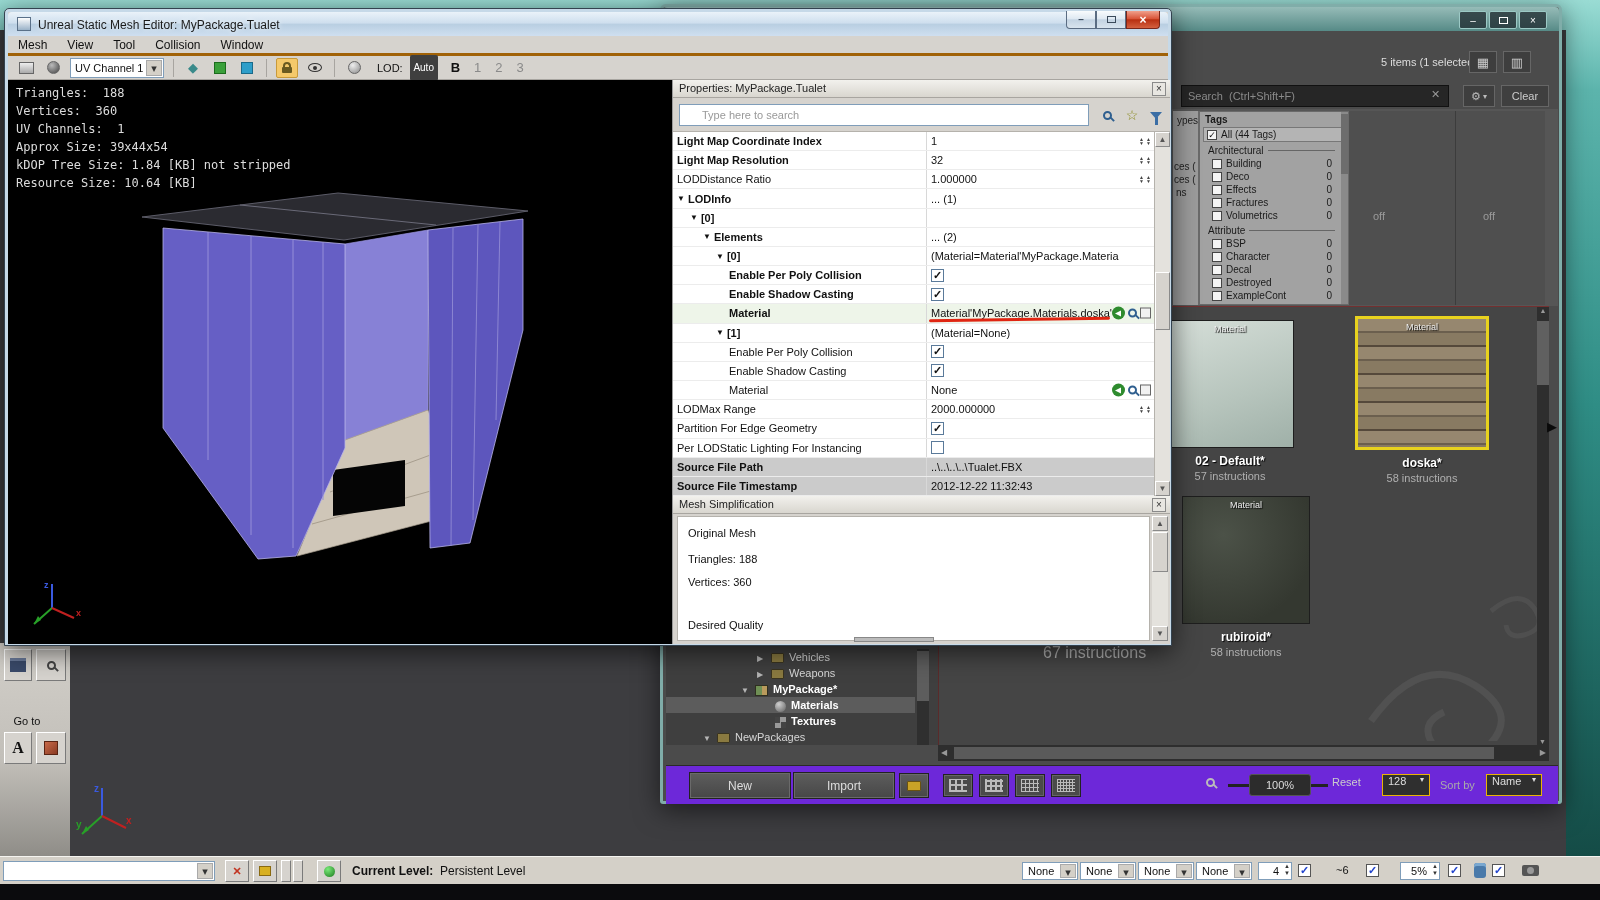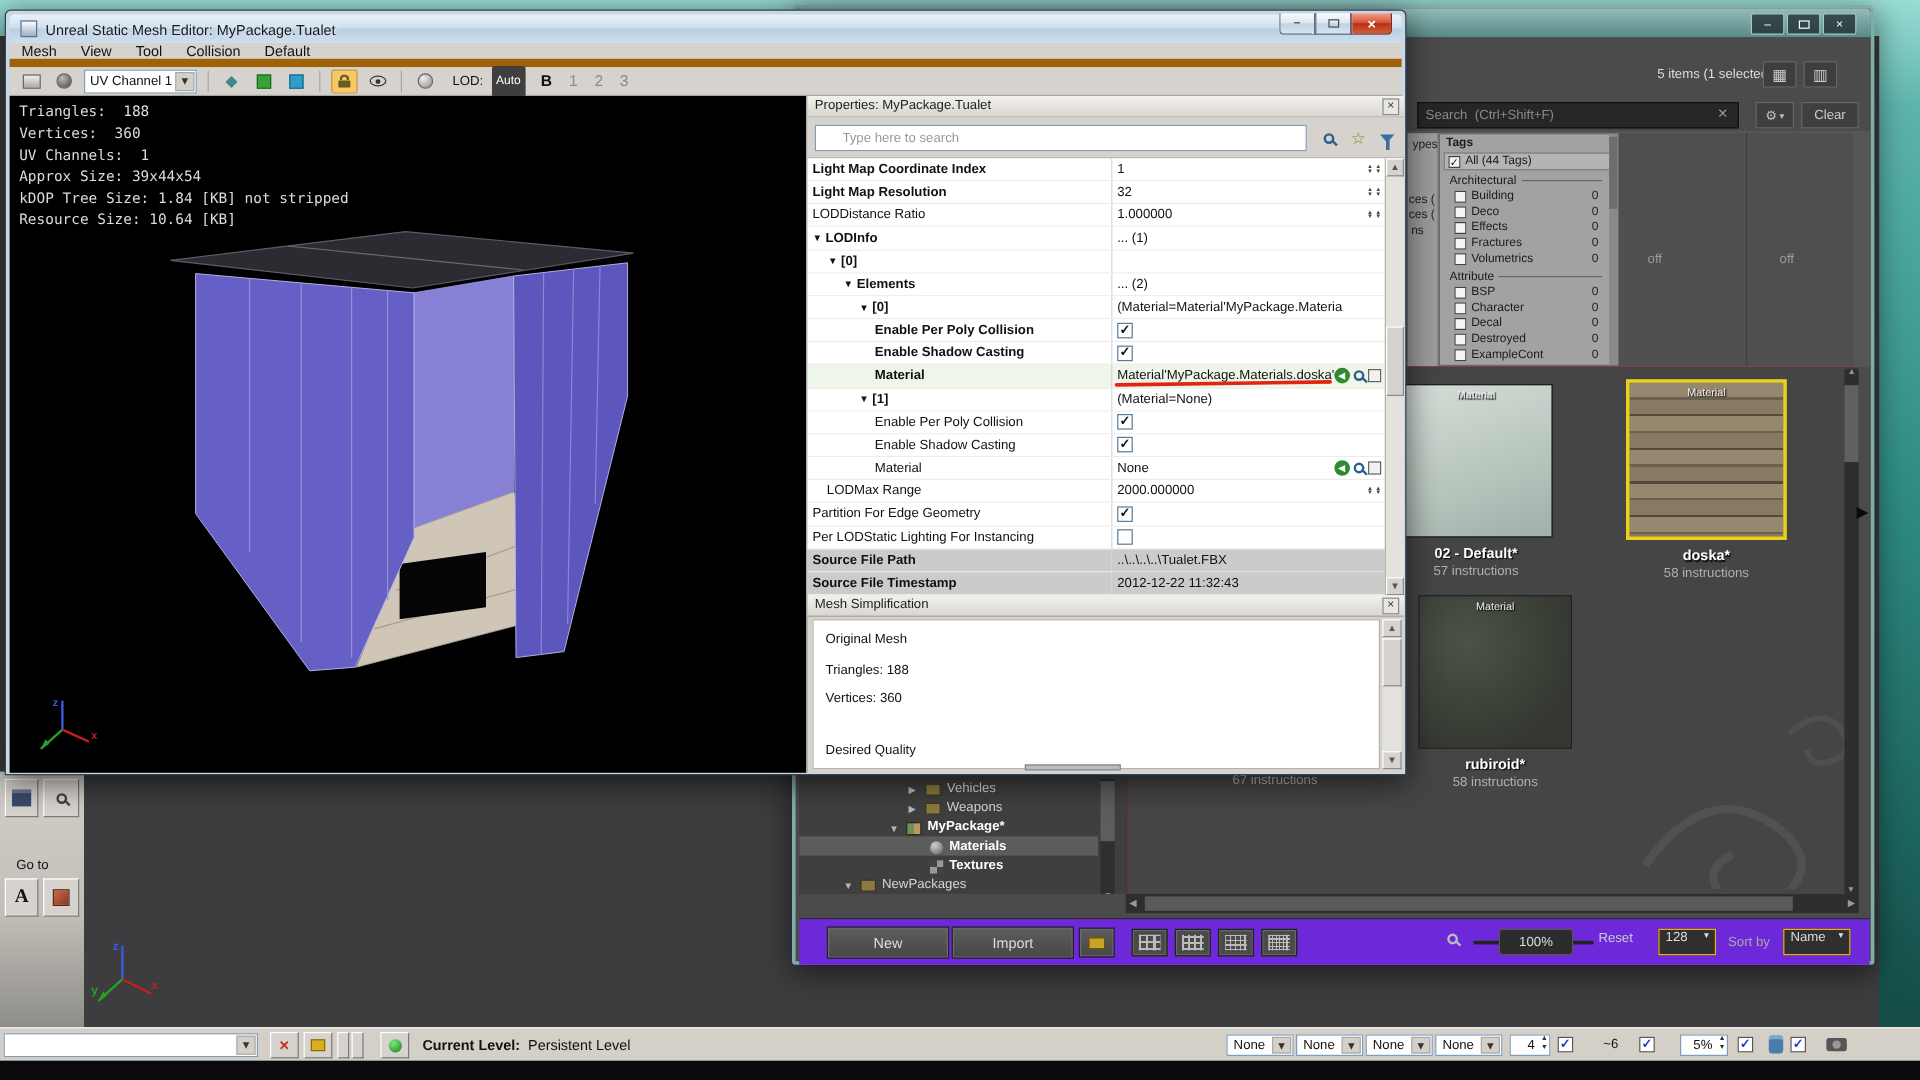--- a/index.html
+++ b/index.html
@@ -56,21 +56,21 @@
   #asset-area{position:absolute;left:275px;top:299px;width:611px;height:439px;background:#454545;border-top:1px solid #743030;border-left:1px solid #5a2a2a;overflow:hidden}
   .asset{position:absolute;width:136px;text-align:center}
   .thumb{width:128px;height:128px;margin:0 auto;border:1px solid #1e1e1e;position:relative}
   .asset.sel .thumb{border:3px solid #e8d21e;width:134px;height:134px}
   .thumb-type{position:absolute;left:0;right:0;top:3px;color:#eee;font-size:9px;text-shadow:1px 1px 1px #000}
   .thumb.default{background:linear-gradient(160deg,#d5ded8 0%,#b6c4bc 60%,#9fb0a8 100%)}
   .thumb.wood{background:repeating-linear-gradient(180deg,#96876f 0 12px,#6b5f4e 12px 14px,#887a62 14px 26px,#55493b 26px 28px)}
   .thumb.dark{background:radial-gradient(circle at 32% 30%,#4c5248,#343830 75%)}
   .asset-name{margin-top:6px;color:#fff;font-weight:bold;font-size:12px;text-shadow:1px 1px 1px #000}
   .asset-instr{color:#b0b0b0;font-size:11px;margin-top:2px}
-  #partial-instr{position:absolute;left:88px;top:337px;color:#b0b0b0;font-size:11px}
+  #partial-instr{position:absolute;left:104px;top:337px;color:#b0b0b0;font-size:16px}
   #asset-vscroll{position:absolute;right:0;top:0;width:12px;height:439px;background:#2e2e2e;color:#999;font-size:7px;text-align:center}
   #asset-vthumb{position:absolute;right:0;top:14px;width:12px;height:64px;background:#606060}
   #asset-hscroll{position:absolute;left:275px;top:738px;width:611px;height:16px;background:#2e2e2e;color:#999;font-size:8px}
   #asset-hthumb{position:absolute;left:16px;top:2px;width:540px;height:12px;background:#5a5a5a}
   #dock-arrow{position:absolute;left:884px;top:412px;color:#0a0a0a;font-size:13px;z-index:5}
   .swirl{position:absolute;right:8px;bottom:4px}
   
   #tree-panel{position:absolute;left:3px;top:299px;width:272px;height:439px;background:#3f3f3f;overflow:hidden;color:#d6d6d6}
   .tree-arrow{position:absolute;color:#b5b5b5;font-size:8px}
   .tree-label{position:absolute;white-space:nowrap}
@@ -101,21 +101,21 @@
     border:1px solid #33424f;border-radius:5px 5px 0 0;box-shadow:inset 0 0 0 3px #c6d9e8,0 6px 26px rgba(0,0,0,.6)}
   #me-titlebar{position:absolute;left:3px;top:3px;right:3px;height:24px;border-radius:4px 4px 0 0;
     background:linear-gradient(#eaf2f9,#cfdfee 45%,#b9cfe2 52%,#cfdff0)}
   #me-title-icon{position:absolute;left:9px;top:5px;width:14px;height:14px;background:linear-gradient(#fdfdfd,#9ab2c8);border:1px solid #5a7088}
   #me-title-text{position:absolute;left:30px;top:6px;font-size:12px;color:#1a1a1a;text-shadow:0 0 5px #fff}
   #me-caps{position:absolute;top:-1px;right:8px;display:flex}
   .me-cap{width:30px;height:18px;border:1px solid #5a6c82;border-top:none;background:linear-gradient(#f8fbfd,#dfe9f2 45%,#c3d3e2 52%,#d8e4ee);display:flex;align-items:center;justify-content:center;color:#3a4a5a;font-size:10px;font-weight:bold}
   .me-cap.first{border-radius:0 0 0 4px}
   .me-close{width:34px;border-radius:0 0 4px 0;background:linear-gradient(#f0a08c,#d9553a 45%,#b83012 52%,#d4603f);border-color:#7a2619;color:#fff;font-size:12px}
   .me-max-box{width:9px;height:7px;border:1px solid #3a4a5a}
-  #me-menubar{position:absolute;left:3px;top:27px;right:3px;height:20px;background:#d6d3ce;border-bottom:7px solid #a16207;display:flex;align-items:center}
+  #me-menubar{position:absolute;left:3px;top:27px;right:3px;height:20px;background:#d6d3ce;border-bottom:3px solid #a16207;display:flex;align-items:center}
   .menu-item{padding:0 10px;font-size:12px}
   #me-toolbar{position:absolute;left:3px;top:47px;right:3px;height:24px;background:#d6d3ce;border-bottom:1px solid #a8a5a0;display:flex;align-items:center;padding-left:8px;gap:7px}
   .tb-sep{width:1px;height:18px;background:#a8a5a0;margin:0 2px}
   .tb-ico{display:flex;align-items:center;justify-content:center;width:20px;height:20px}
   #uv-combo{width:94px;height:20px;background:#fff;border:1px solid #7f9db9;display:flex;align-items:center;padding-left:4px;position:relative}
   #uv-combo .sb-dd{right:1px}
   .sq{width:12px;height:12px;border:1px solid #1c6b1c;background:#3aa03a}
   .sq.blue{background:#2e9ec9;border-color:#1a6a8a}
   .lock-btn{width:22px;height:20px;background:#f5c96a;border:1px solid #c89a3a;border-radius:2px;display:flex;flex-direction:column;align-items:center;justify-content:center}
   .lock-shackle{width:8px;height:5px;border:2px solid #6a5a20;border-bottom:none;border-radius:4px 4px 0 0}
@@ -414,21 +414,21 @@
             <span class="me-max-box"></span>
           </div>
         <div class="me-cap me-close">×</div>
       </div>
     </div>
     <div id="me-menubar">
         <div class="menu-item">Mesh</div>
         <div class="menu-item">View</div>
         <div class="menu-item">Tool</div>
         <div class="menu-item">Collision</div>
-        <div class="menu-item">Default</div>
+        <div class="menu-item">Window</div>
       </div>
     <div id="me-toolbar">
       <span class="tb-ico">
           <span style="width:15px;height:12px;border:1px solid #666;background:linear-gradient(#eee,#aaa)"></span>
         </span>
       <span class="tb-ico">
           <span class="globe" style="background:radial-gradient(circle at 35% 30%,#bbb,#444)"></span>
         </span>
       <div id="uv-combo">
           <span>UV Channel 1</span>
@@ -648,21 +648,21 @@
             <div class="pv">
               <span class="pvt">None</span>
               <span class="mat-icons">
                 <span class="mi-use"></span>
                 <span class="mag" style="color: rgb(47, 95, 143);"></span>
                 <span class="mi-clear"></span>
               </span>
             </div>
           </div>
           <div class="prow">
-            <div class="pl" style="padding-left: 16px;">
+            <div class="pl" style="padding-left: 4px;">
               <span class="plab">LODMax Range</span>
             </div>
             <div class="pv">
               <span class="pvt">2000.000000</span>
               <span class="spin">
                 <span>▲<br>▼</span>
                 <span>▲<br>▼</span>
               </span>
             </div>
           </div>

